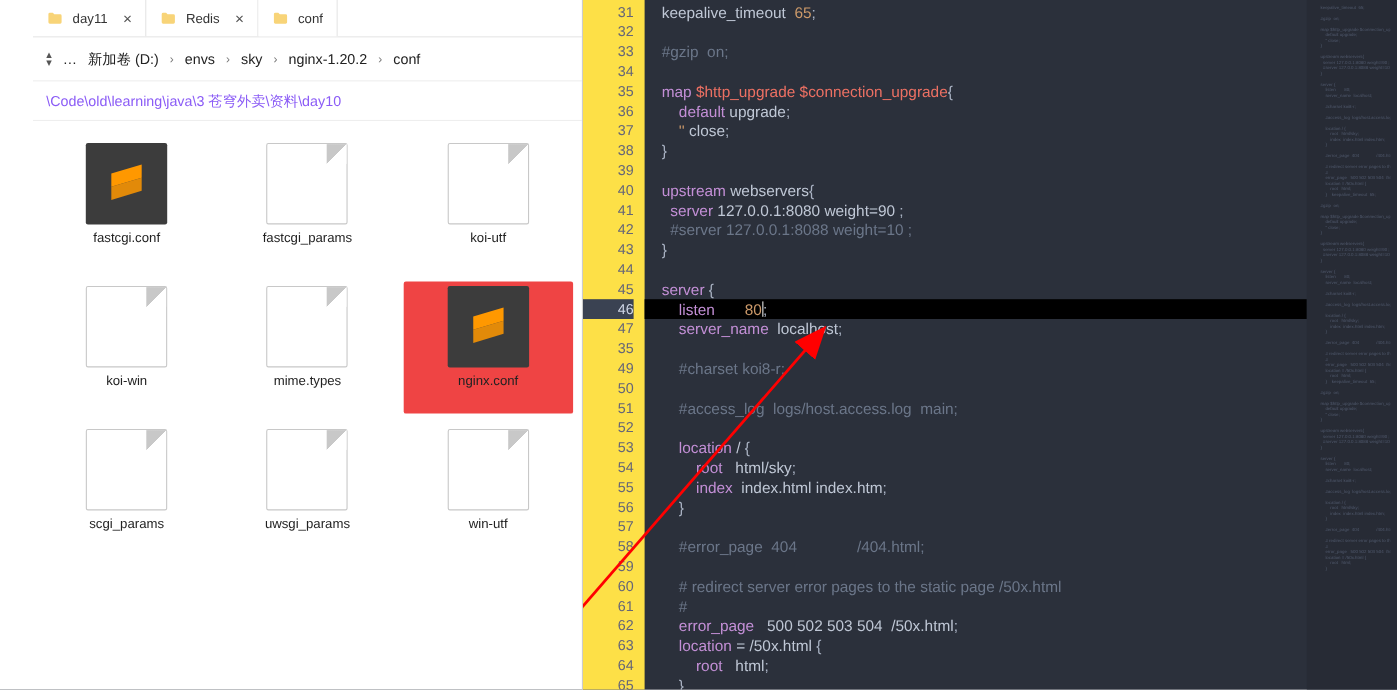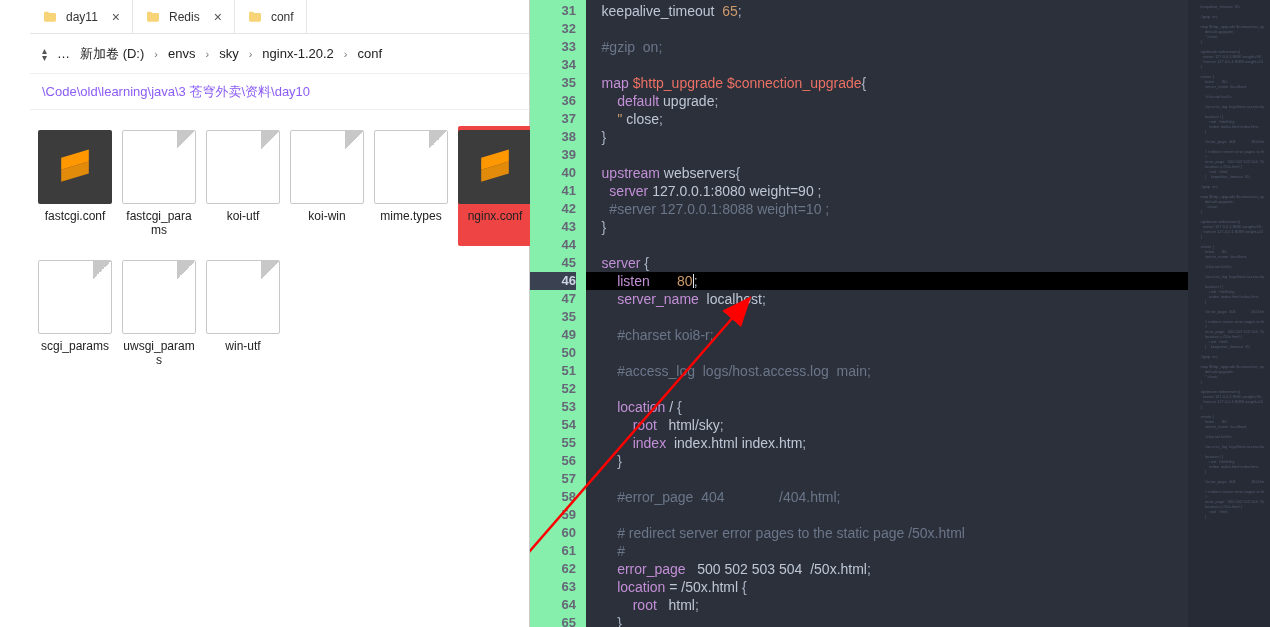--- a/index.html
+++ b/index.html
@@ -12,33 +12,33 @@
 .tab.active { background: #fff; }
 .tab .fico { width: 16px; height: 16px; }
 .tab .close { color: #555; font-size: 14px; margin-left: 6px; }
 
 .breadcrumb { height: 40px; display: flex; align-items: center; padding: 0 12px; font-size: 13px; color: #222; gap: 10px; border-bottom: 1px solid #eee; }
 .breadcrumb .chev { color: #777; font-size: 11px; }
 .chevcol { display:flex; flex-direction:column; line-height:7px; color:#555; font-size:10px;}
 
 .pathbar { height: 36px; display: flex; align-items: center; padding: 0 12px; font-size: 13px; color: #8b5cf6; border-bottom: 1px solid #eee; }
 
-.files { flex: 1; padding: 16px 8px; display: grid; grid-template-columns: repeat(6, 1fr); grid-auto-rows: 120px; gap: 10px 10px; align-content: start; }
+.files { flex: 1; padding: 16px 8px; display: grid; grid-template-columns: repeat(3, 1fr); grid-auto-rows: 120px; gap: 10px 10px; align-content: start; }
 .file { display: flex; flex-direction: column; align-items: center; font-size: 12px; color: #222; gap: 6px; cursor: pointer; padding-top:4px;}
 .file.selected { background: #ef4444; border-radius:2px; }
 .iconbox { width: 74px; height: 74px; display: flex; align-items: center; justify-content: center; }
 .iconbox.generic { border: 1px solid #c8c8c8; border-radius: 2px; position: relative; background:#fff; }
 .iconbox.generic::before { content:""; position:absolute; top:0; right:0; width:18px; height:18px; background:linear-gradient(135deg,#c8c8c8 0 50%,#fff 50%);}
 .iconbox.sublime { background:#3c3c3c; border-radius: 2px; display:flex; align-items:center; justify-content:center;}
 .iconbox.sublime svg { width:46px; height:46px; }
 .filelabel { text-align:center; line-height:1.15; max-width:110px; word-break:break-word;}
 
 
 .editor { flex: 1; background: #2b303b; color: #bfc7d5; display: flex; position:relative; font-family: Consolas, "Courier New", monospace; font-size: 14px; }
-.gutter { width: 56px; background: #86efac; text-align: right; color: #667; padding: 2px 10px 0 0; user-select: none; font-weight: bold; }
+.gutter { width: 56px; background: #fde047; text-align: right; color: #667; padding: 2px 10px 0 0; user-select: none; }
 .gutter .ln { height: 18px; line-height: 18px; font-size: 13px; }
 .gutter .ln.hl { background: #3a4252; color: #cfd6e6; }
 .code { flex: 1; padding-top: 2px; white-space: pre; }
 .code .row { height: 18px; line-height: 18px; }
 .code .row.hl { background: #000000; }
 
 .caret{ display:inline-block; width:0; border-left:1px solid #e6e6e6; height:14px; vertical-align:-2px;}
 
 .tok-key{color:#c38fd6;}
 .tok-str{color:#cd9a6a;}

